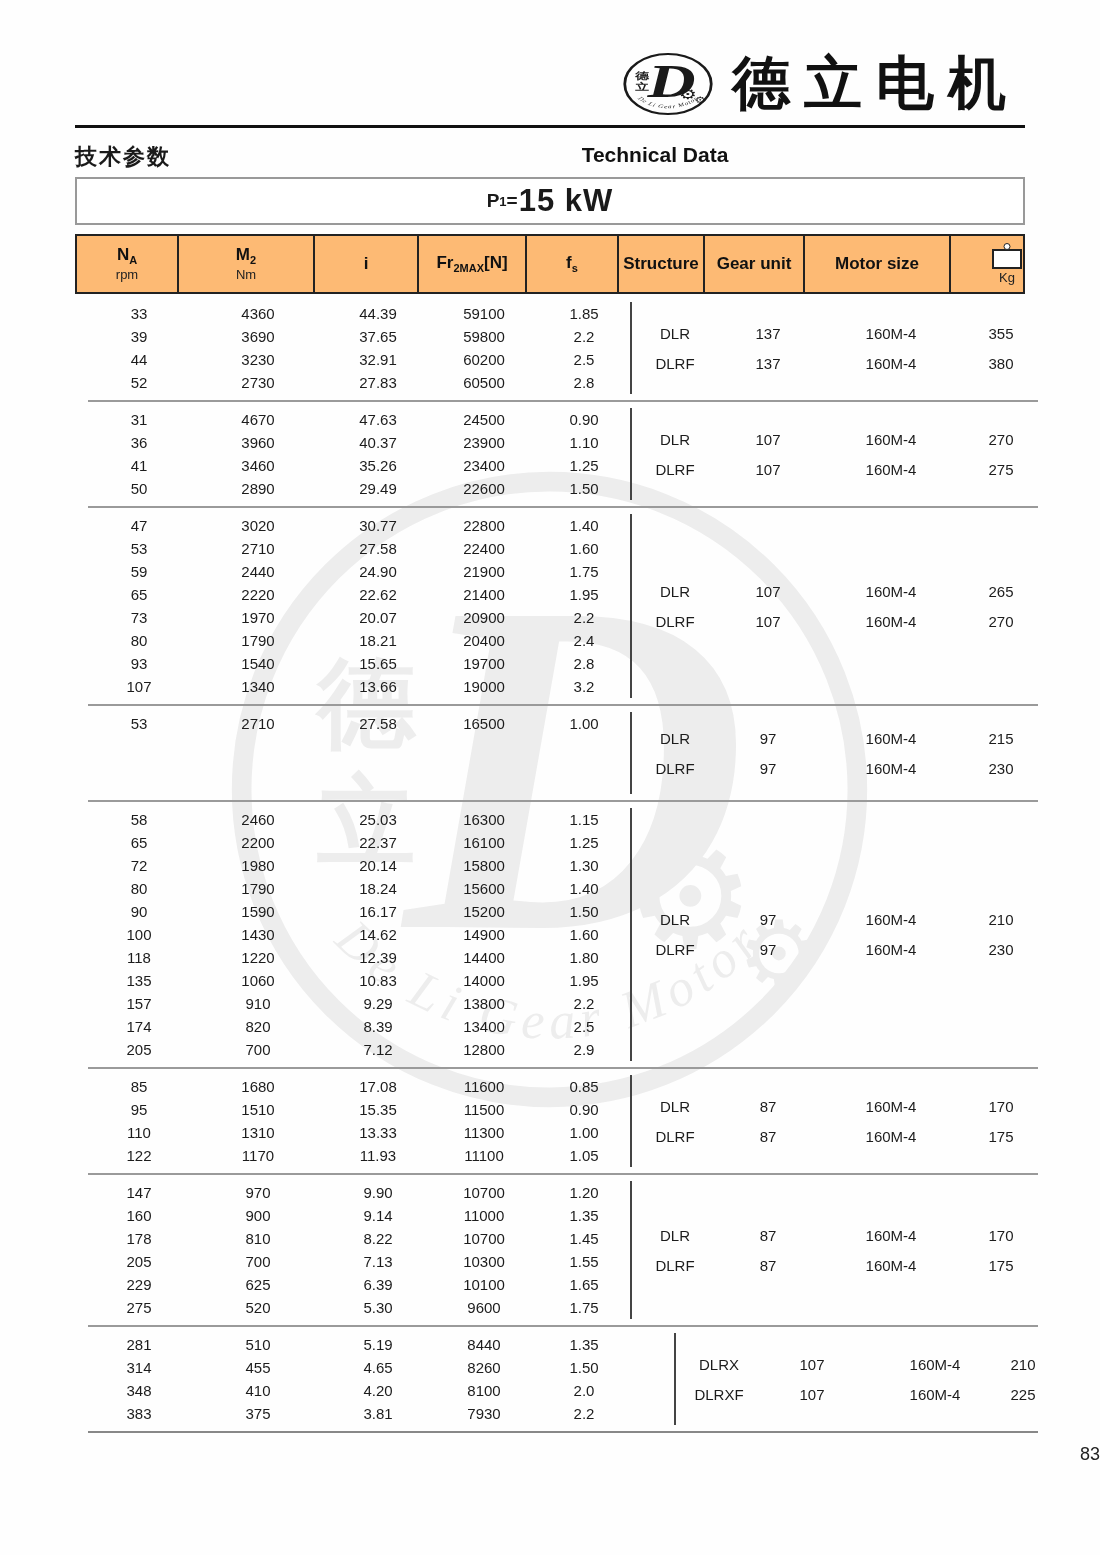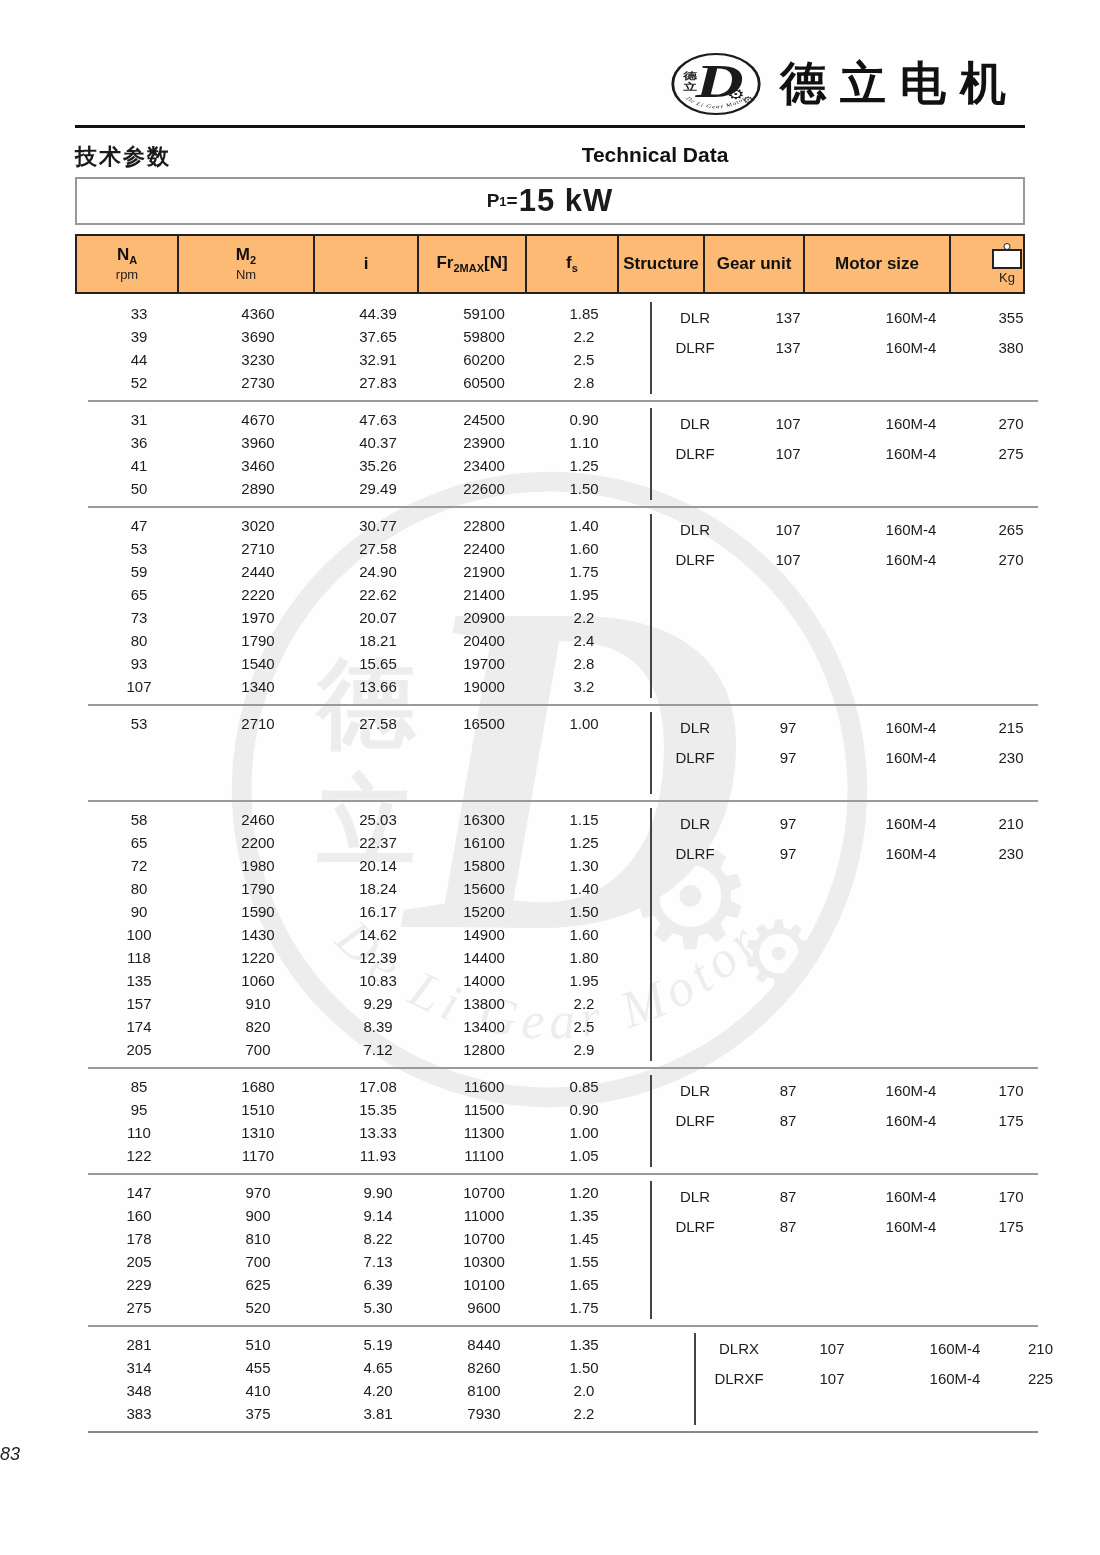--- a/index.html
+++ b/index.html
@@ -14,21 +14,21 @@
   .page{position:relative;width:1100px;height:1555px;background:#fefefe;}
 
   
   .brand{
     position:absolute;top:52px;right:80px;
     display:flex;align-items:center;gap:18px;
   }
   .brand-logo-svg{display:block;color:#1a1a1a;}
   .brand-cn{
     font-family:"Liberation Serif", serif;
-    font-size:46px;font-weight:bold;letter-spacing:14px;
+    font-size:58px;font-weight:bold;letter-spacing:14px;
     color:#111;white-space:nowrap;line-height:1;
   }
   .top-rule{position:absolute;left:75px;top:125px;width:950px;height:3px;background:#111;}
 
   .section-titles{position:absolute;left:75px;top:140px;width:950px;height:32px;}
   .title-cn{position:absolute;left:0;top:2px;font-size:22px;font-weight:bold;color:#1a1a1a;letter-spacing:2px;}
   .title-en{position:absolute;left:580px;top:3px;transform:translateX(-50%);font-size:21px;font-weight:bold;color:#111;}
 
   .power-box{
     position:absolute;left:75px;top:177px;width:950px;height:48px;
@@ -80,31 +80,31 @@
   .group-left{
     width:542px;display:flex;flex-direction:column;justify-content:flex-start;
   }
   .data-row{
     display:grid;grid-template-columns:102px 136px 104px 108px 92px;
     height:23px;align-items:center;
   }
   .cell{text-align:center;font-size:15px;color:#1c1c1c;white-space:nowrap;}
   .group-right{
     flex:1;border-left:2px solid #444;
-    display:flex;flex-direction:column;justify-content:flex-start;margin-left:20px;
+    display:flex;flex-direction:column;justify-content:center;
   }
   .structure-row{
     display:grid;grid-template-columns:86px 100px 146px 1fr;
     height:30px;align-items:center;
   }
 
   
   .page-number{
     position:absolute;left:0;top:1444px;width:1100px;
-    text-align:left;font-size:18px;color:#222;font-style:italic;
+    text-align:right;font-size:18px;color:#222;
   }
 
   
   .watermark{
     position:absolute;left:222px;top:462px;width:655px;height:655px;
     color:#000;opacity:0.07;pointer-events:none;z-index:1;
   }
   .defs-svg{position:absolute;width:0;height:0;overflow:hidden;}
 
   .logo-d{font-family:"Liberation Serif", serif;font-style:italic;font-weight:bold;}

